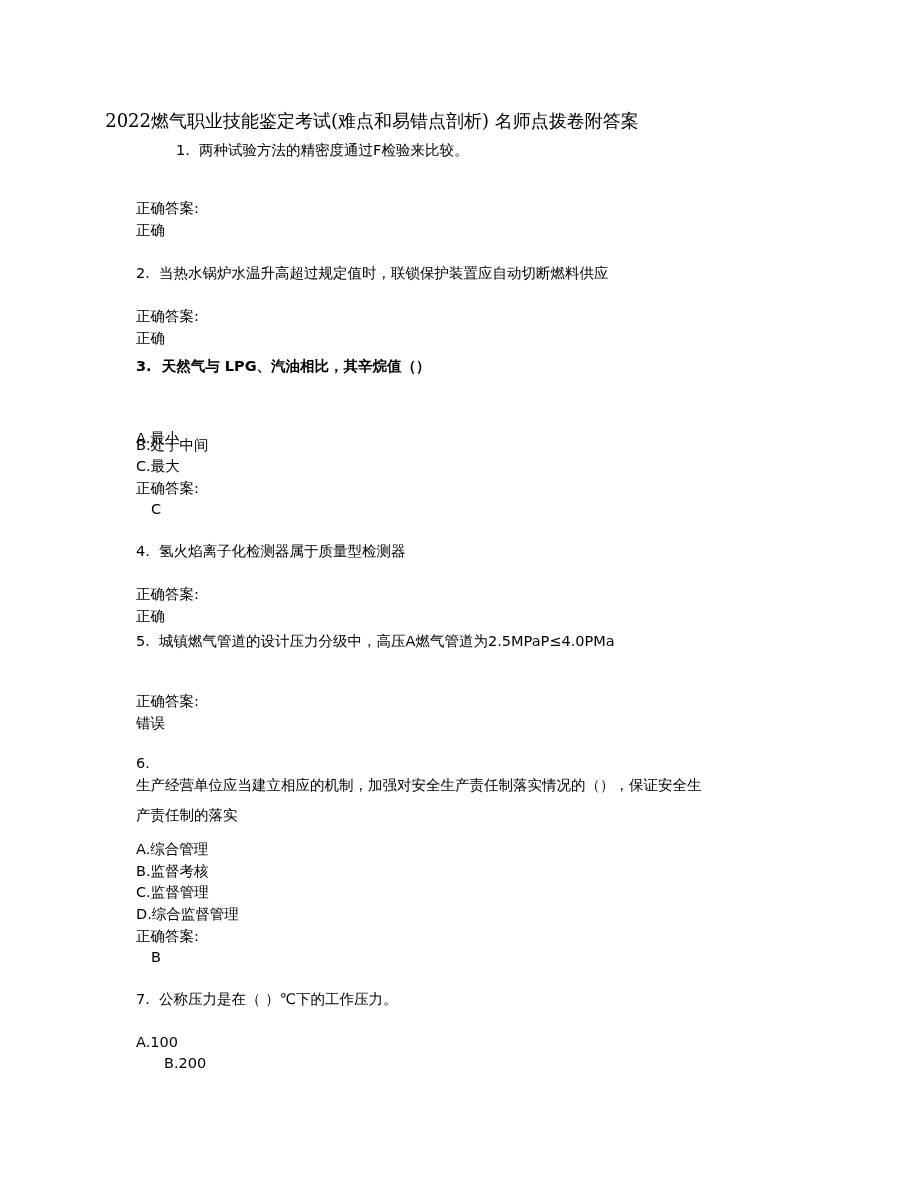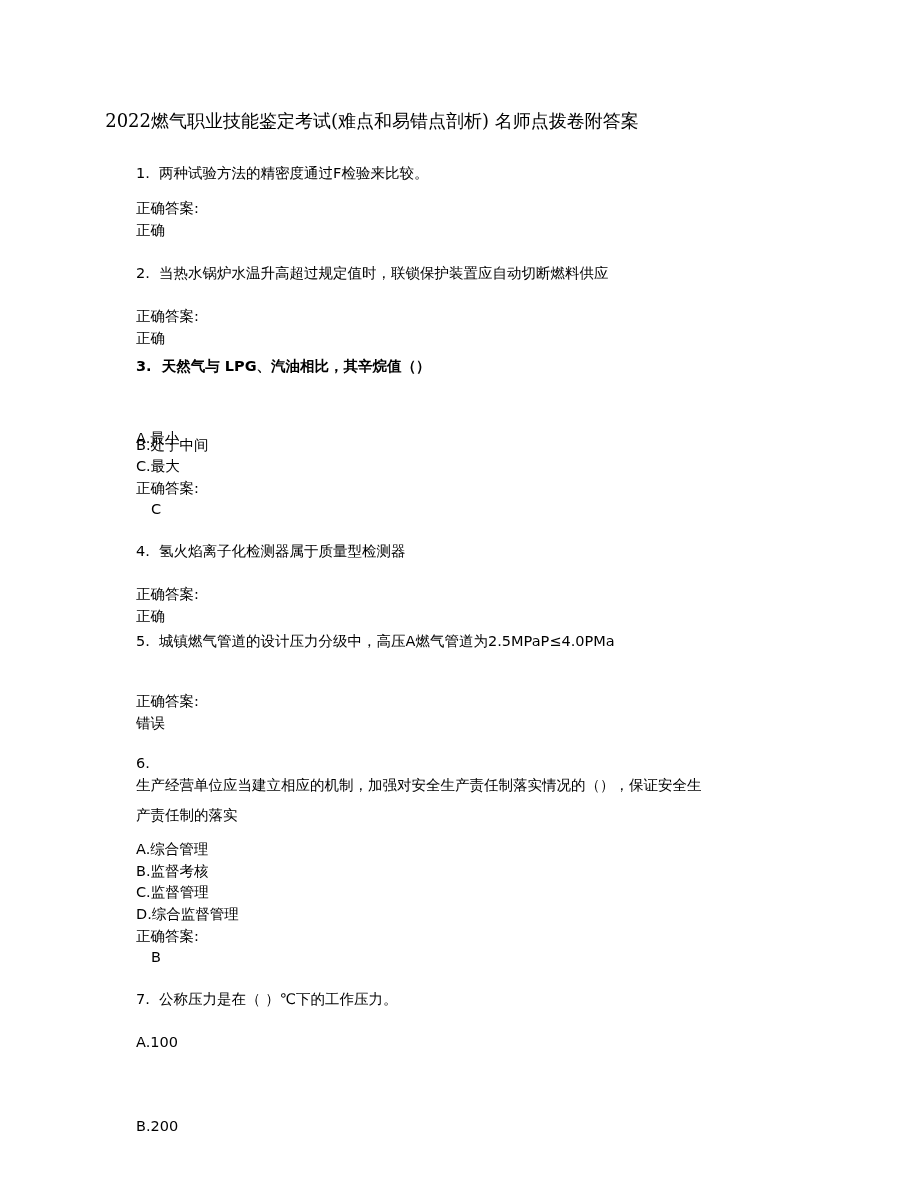--- a/index.html
+++ b/index.html
@@ -38,21 +38,21 @@
     }
   </style>
 </head>
 <body>
 
 <div>
 
   <div class="page-title">2022燃气职业技能鉴定考试(难点和易错点剖析) 名师点拨卷附答案</div>
 
   <div>
-    <div class="line" style="top:163px;">
+    <div class="line" style="top:140px;margin-left:40px;">
       <span>1.</span>&nbsp;&nbsp;<span>两种试验方法的精密度通过F检验来比较。</span>
     </div>
     <div class="line" style="top:198px;">正确答案:</div>
     <div class="line" style="top:220px;">正确</div>
   </div>
 
   <div>
     <div class="line" style="top:263px;">
       <span>2.</span>&nbsp;&nbsp;<span>当热水锅炉水温升高超过规定值时，联锁保护装置应自动切断燃料供应</span>
     </div>
@@ -97,16 +97,16 @@
     <div class="line" style="top:904px;">D.综合监督管理</div>
     <div class="line" style="top:926px;">正确答案:</div>
     <div class="line indent" style="top:947px;">B</div>
   </div>
 
   <div>
     <div class="line" style="top:989px;">
       <span>7.</span>&nbsp;&nbsp;<span>公称压力是在（ ）℃下的工作压力。</span>
     </div>
     <div class="line" style="top:1032px;">A.100</div>
-    <div class="line" style="top:1116px;">B.200</div>
+    <div class="line" style="top:1053px;margin-left:28px;">B.200</div>
   </div>
 
 </div>
 
 </body></html>

